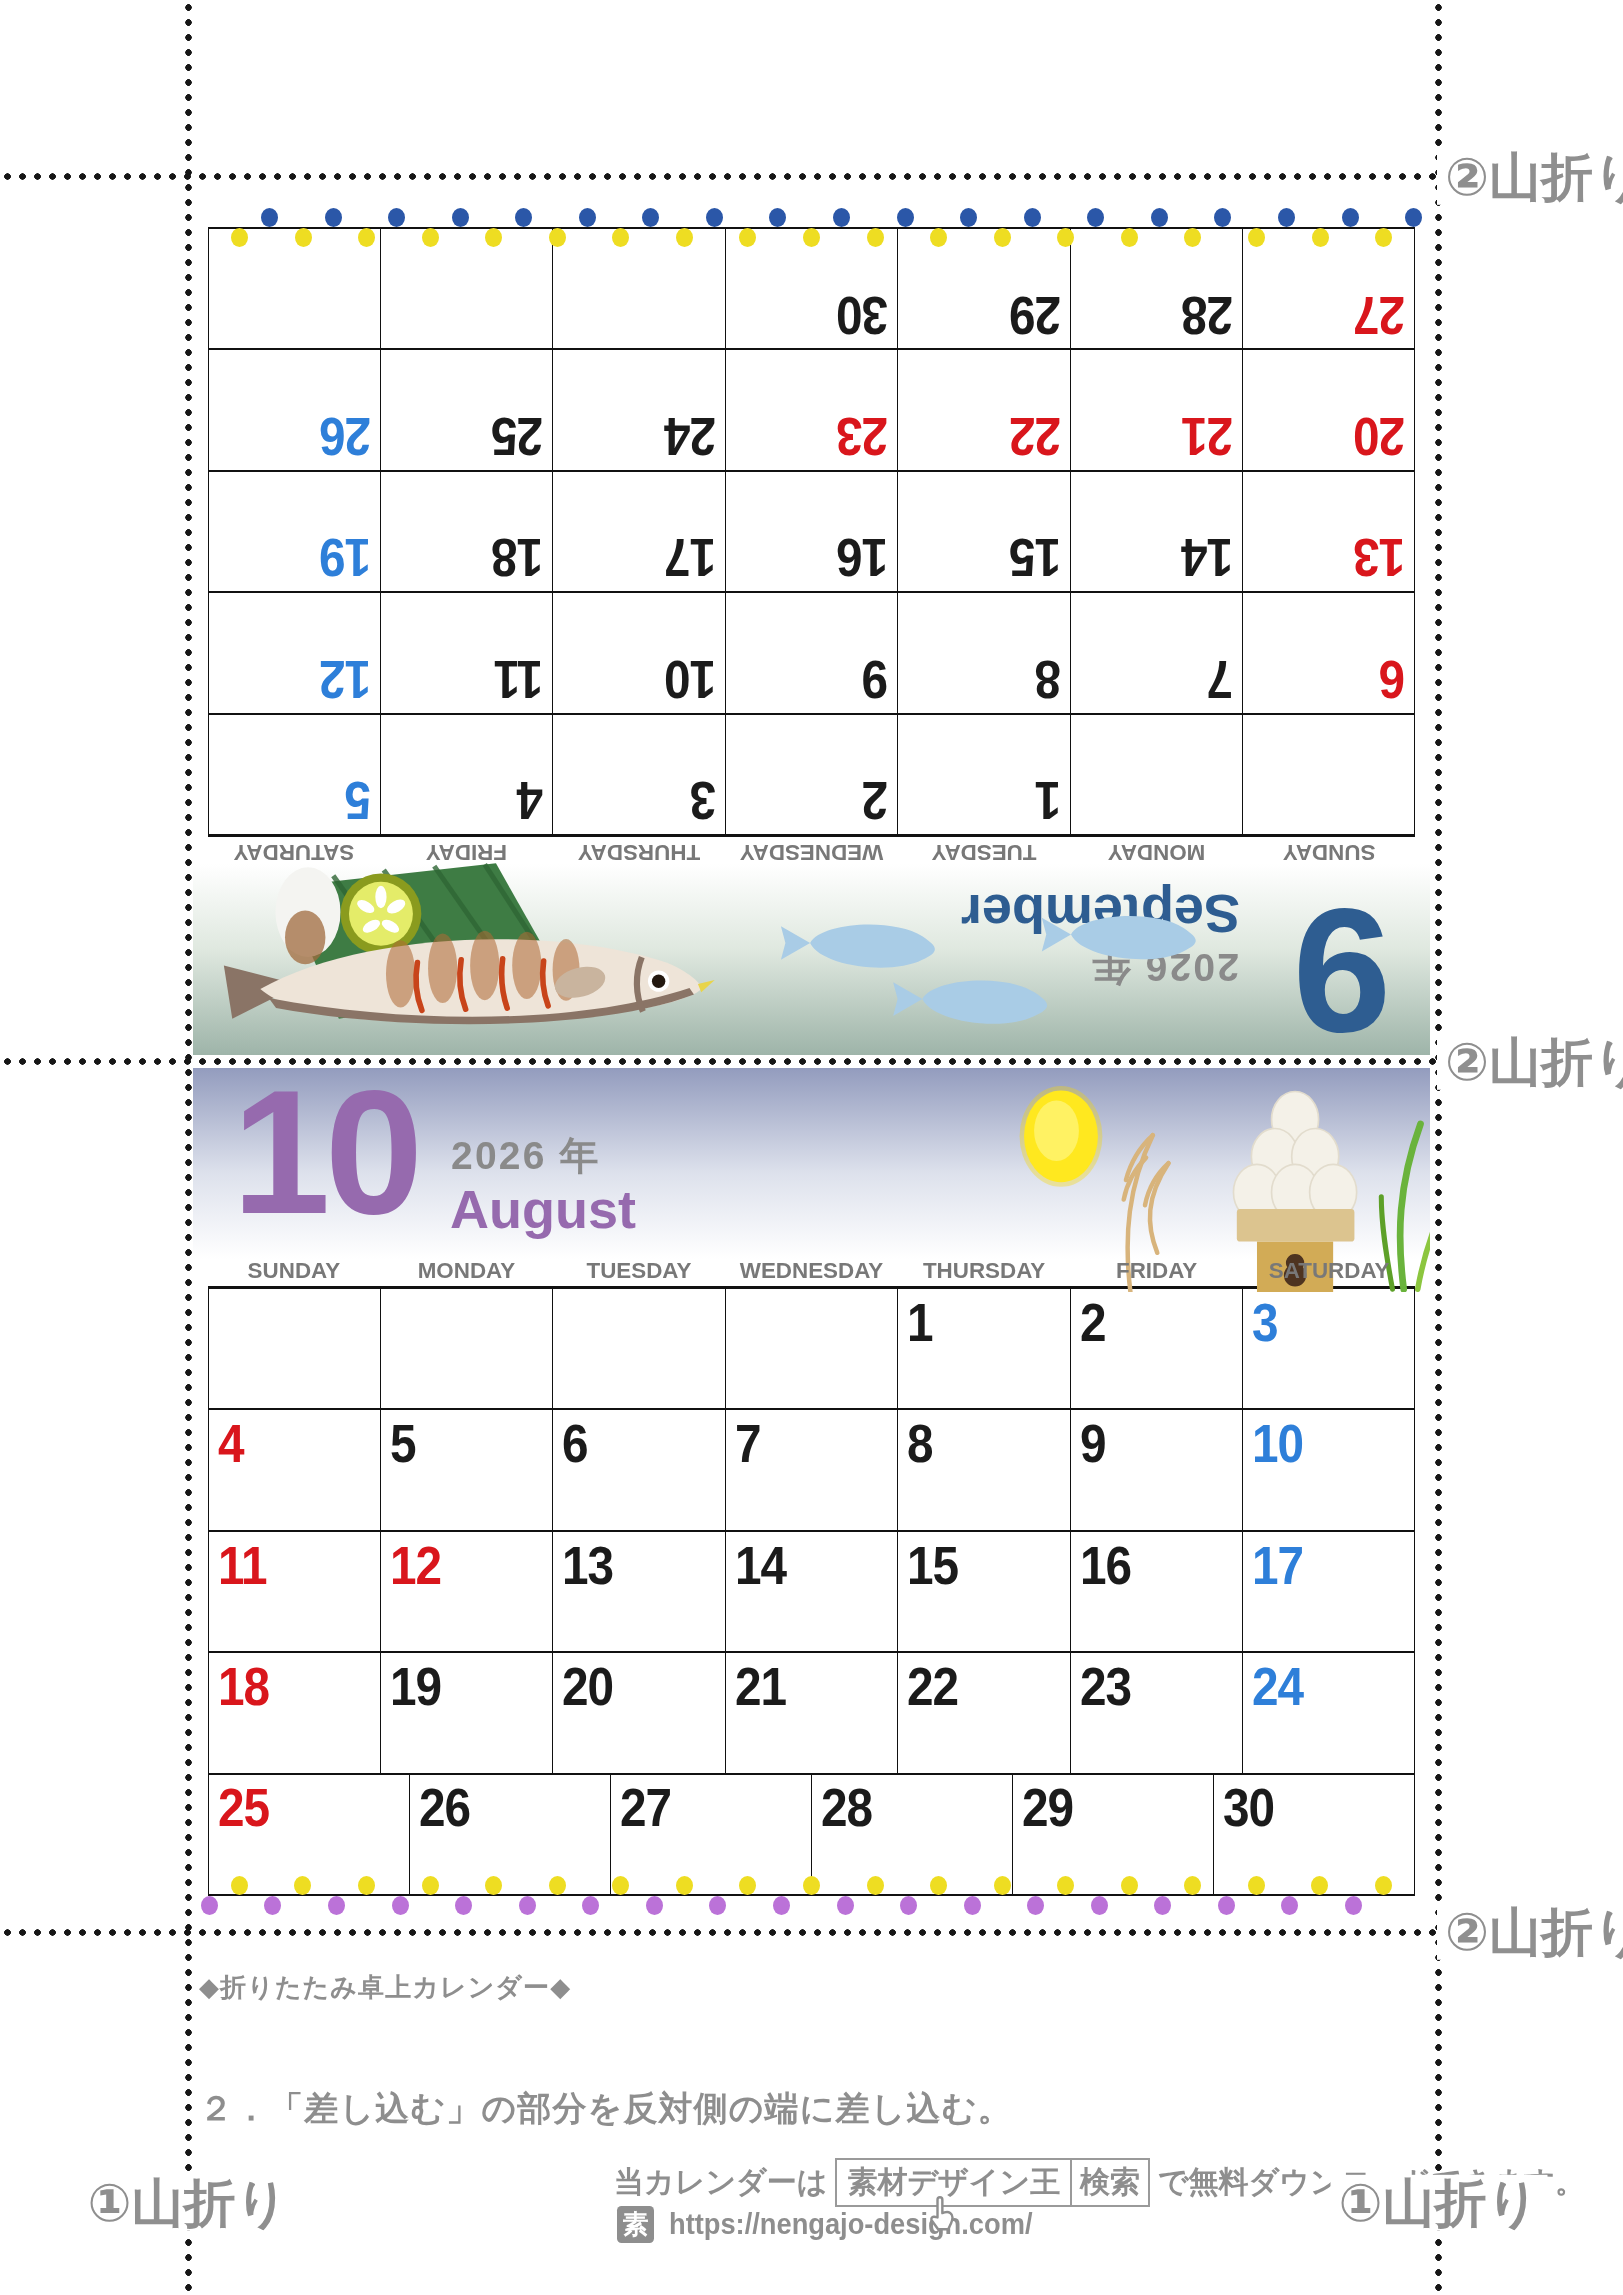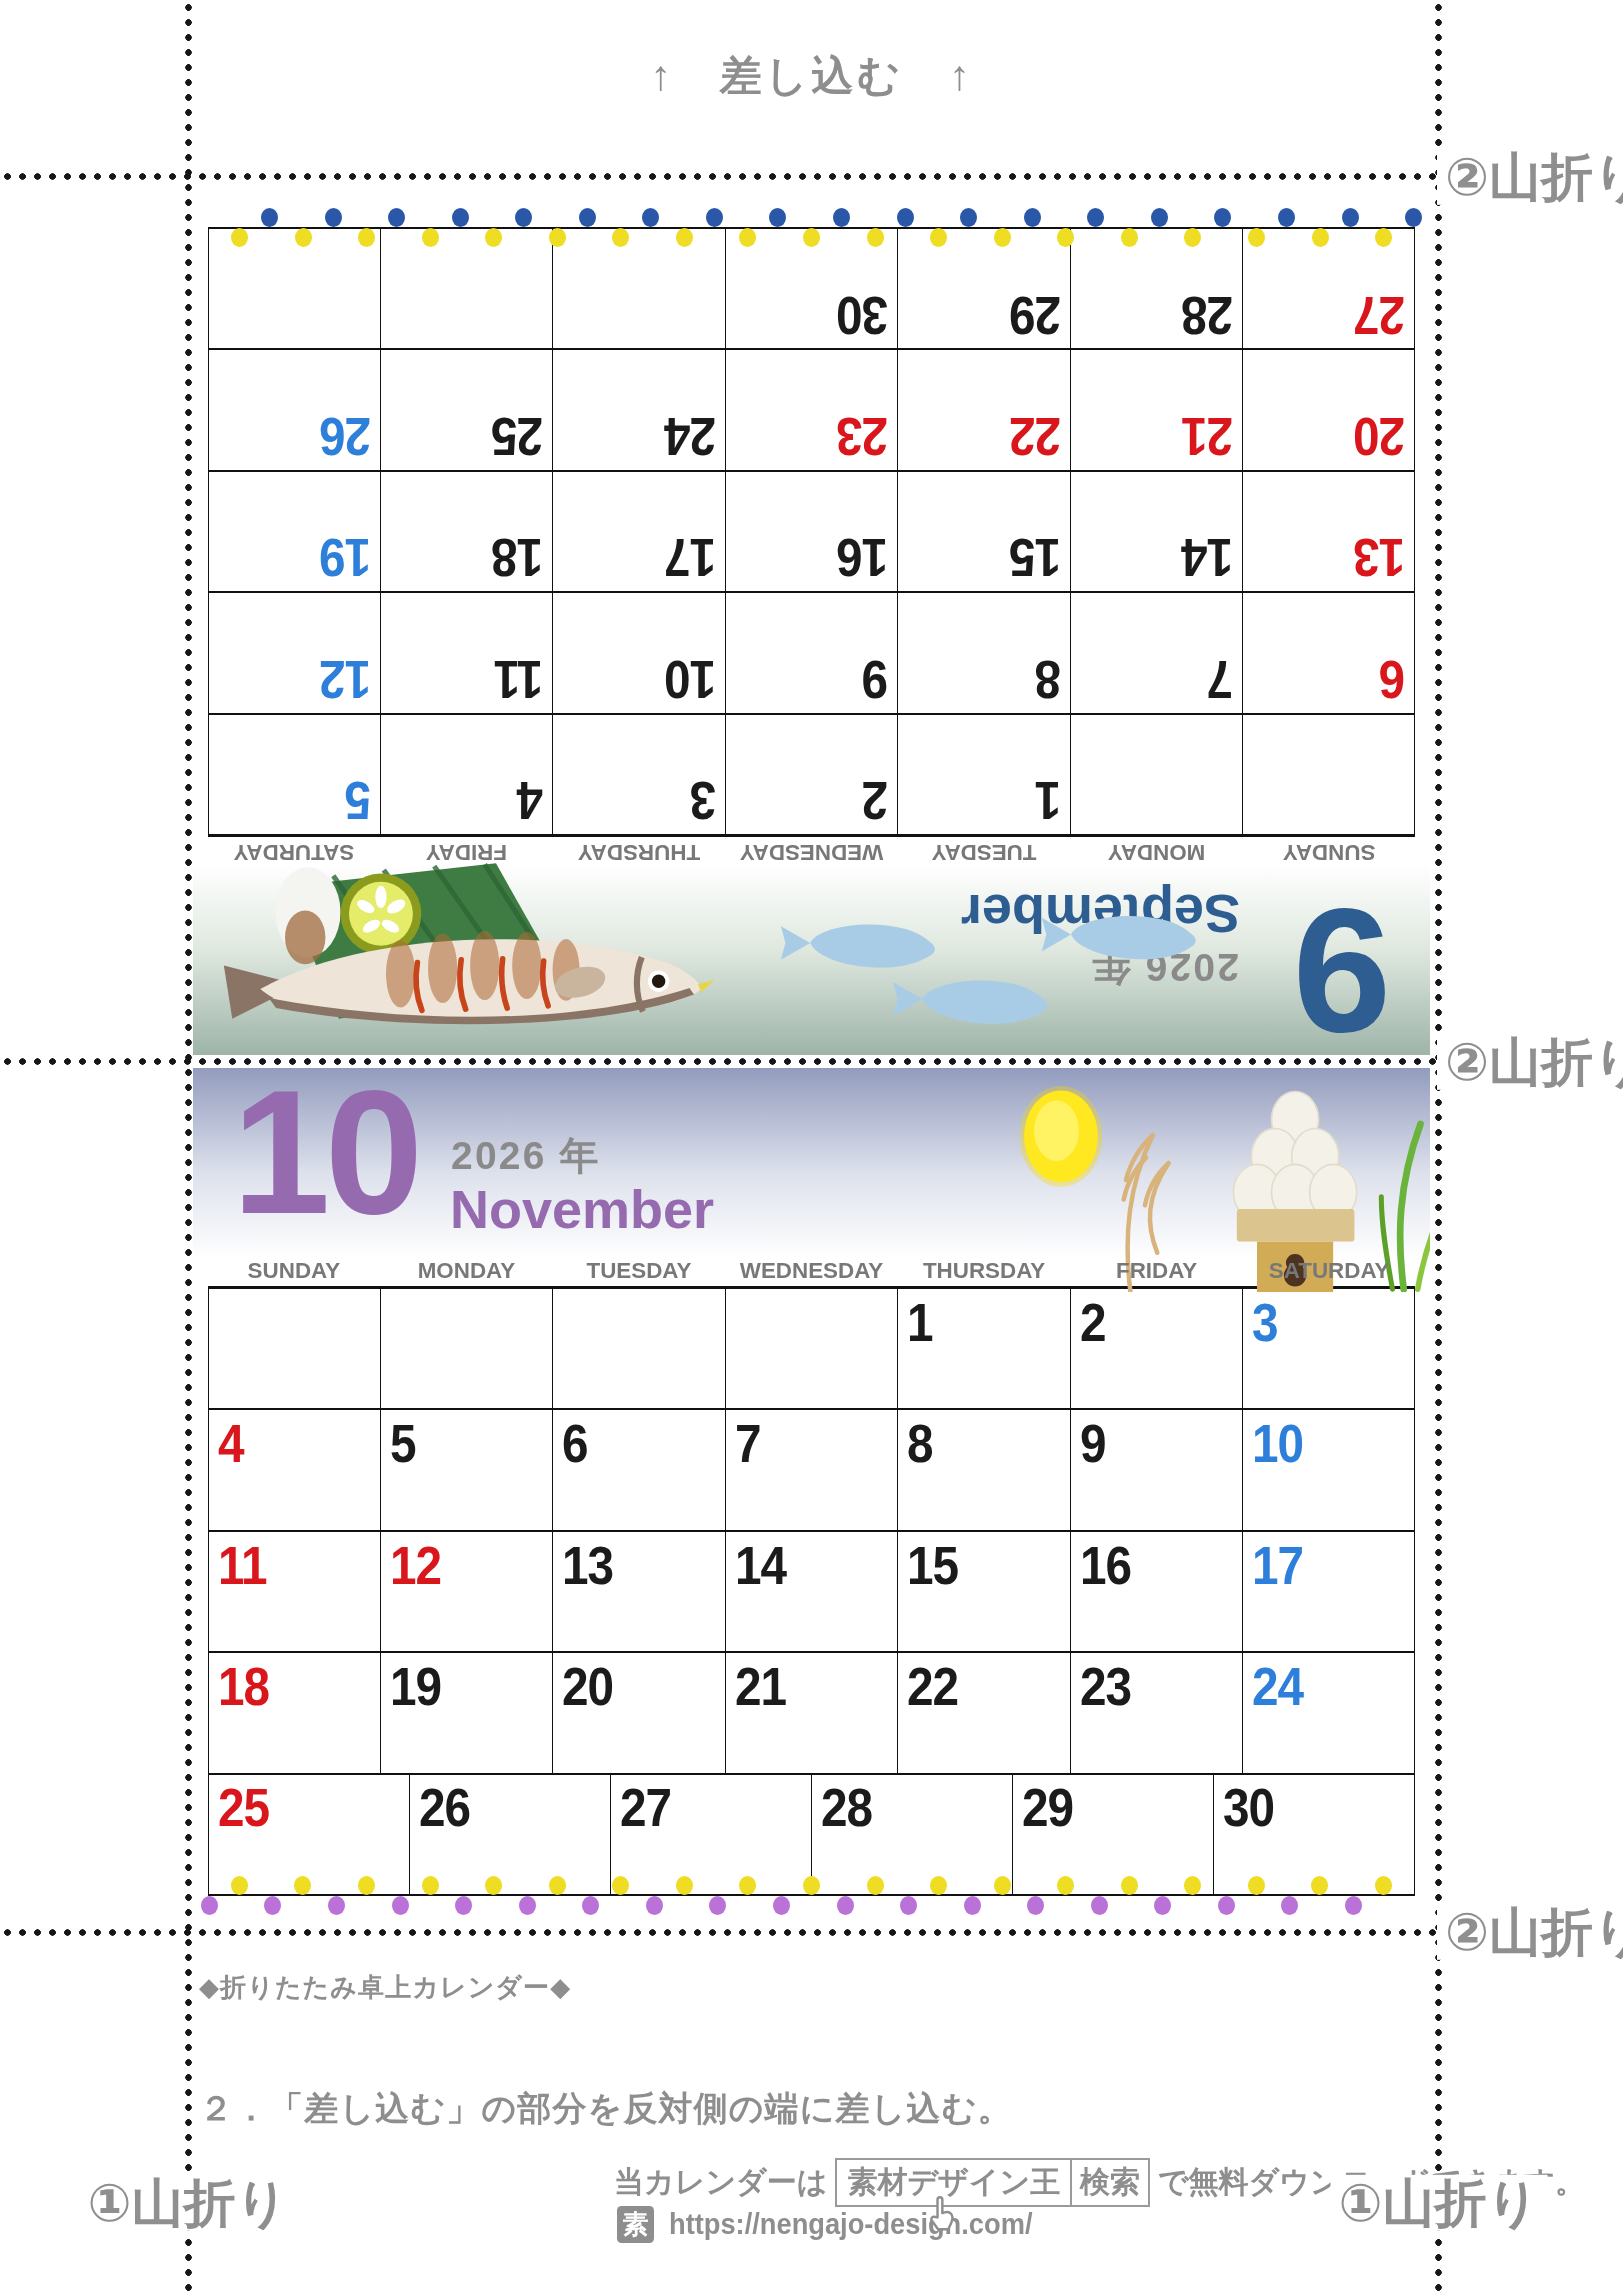--- a/index.html
+++ b/index.html
@@ -75,21 +75,20 @@
 <body>
 
 <div id="page">
 
   <div class="vline" id="vline-left"></div>
   <div class="vline" id="vline-right"></div>
   <div class="hline" id="hline-1"></div>
   <div class="hline" id="hline-2"></div>
   <div class="hline" id="hline-3"></div>
 
-  <div class="insert-label">↑　差し込む　↑</div>
 
   <div class="fold-label" id="fl-top">②山折り</div>
   <div class="fold-label" id="fl-mid">②山折り</div>
   <div class="fold-label" id="fl-low">②山折り</div>
   <div class="fold-label" id="fl-b-left">①山折り</div>
   <div class="fold-label" id="fl-b-right">①山折り</div>
 
   <div class="panel rotated" id="cal-sep" style="--accent: #2e5d91; --grad-top: #9eb4a9; --grad-mid: #dfe8df;">
     <div class="cal-header">
       <svg class="illus counter" viewBox="0 0 2205 340">
@@ -280,21 +279,21 @@
           <ellipse cx="1966" cy="222" rx="42" ry="50"></ellipse>
           <ellipse cx="2034" cy="222" rx="42" ry="50"></ellipse>
         </g>
 
         <rect x="1862" y="252" width="210" height="58" rx="6" fill="#dcc48f"></rect>
         <rect x="1898" y="310" width="136" height="90" fill="#d2ab56"></rect>
         <path d="M1966,332 a16,16 0 0 1 14,24 a20,20 0 1 1 -28,0 a16,16 0 0 1 14,-24 Z" fill="#4e3420"></path>
       </svg>
       <span class="month-num">10</span>
       <span class="year-label">2026 年</span>
-      <span class="month-name">November</span>
+      <span class="month-name">August</span>
     </div>
     <div class="day-row">
         <div class="dcell">SUNDAY</div>
         <div class="dcell">MONDAY</div>
         <div class="dcell">TUESDAY</div>
         <div class="dcell">WEDNESDAY</div>
         <div class="dcell">THURSDAY</div>
         <div class="dcell">FRIDAY</div>
         <div class="dcell">SATURDAY</div>
       </div>

